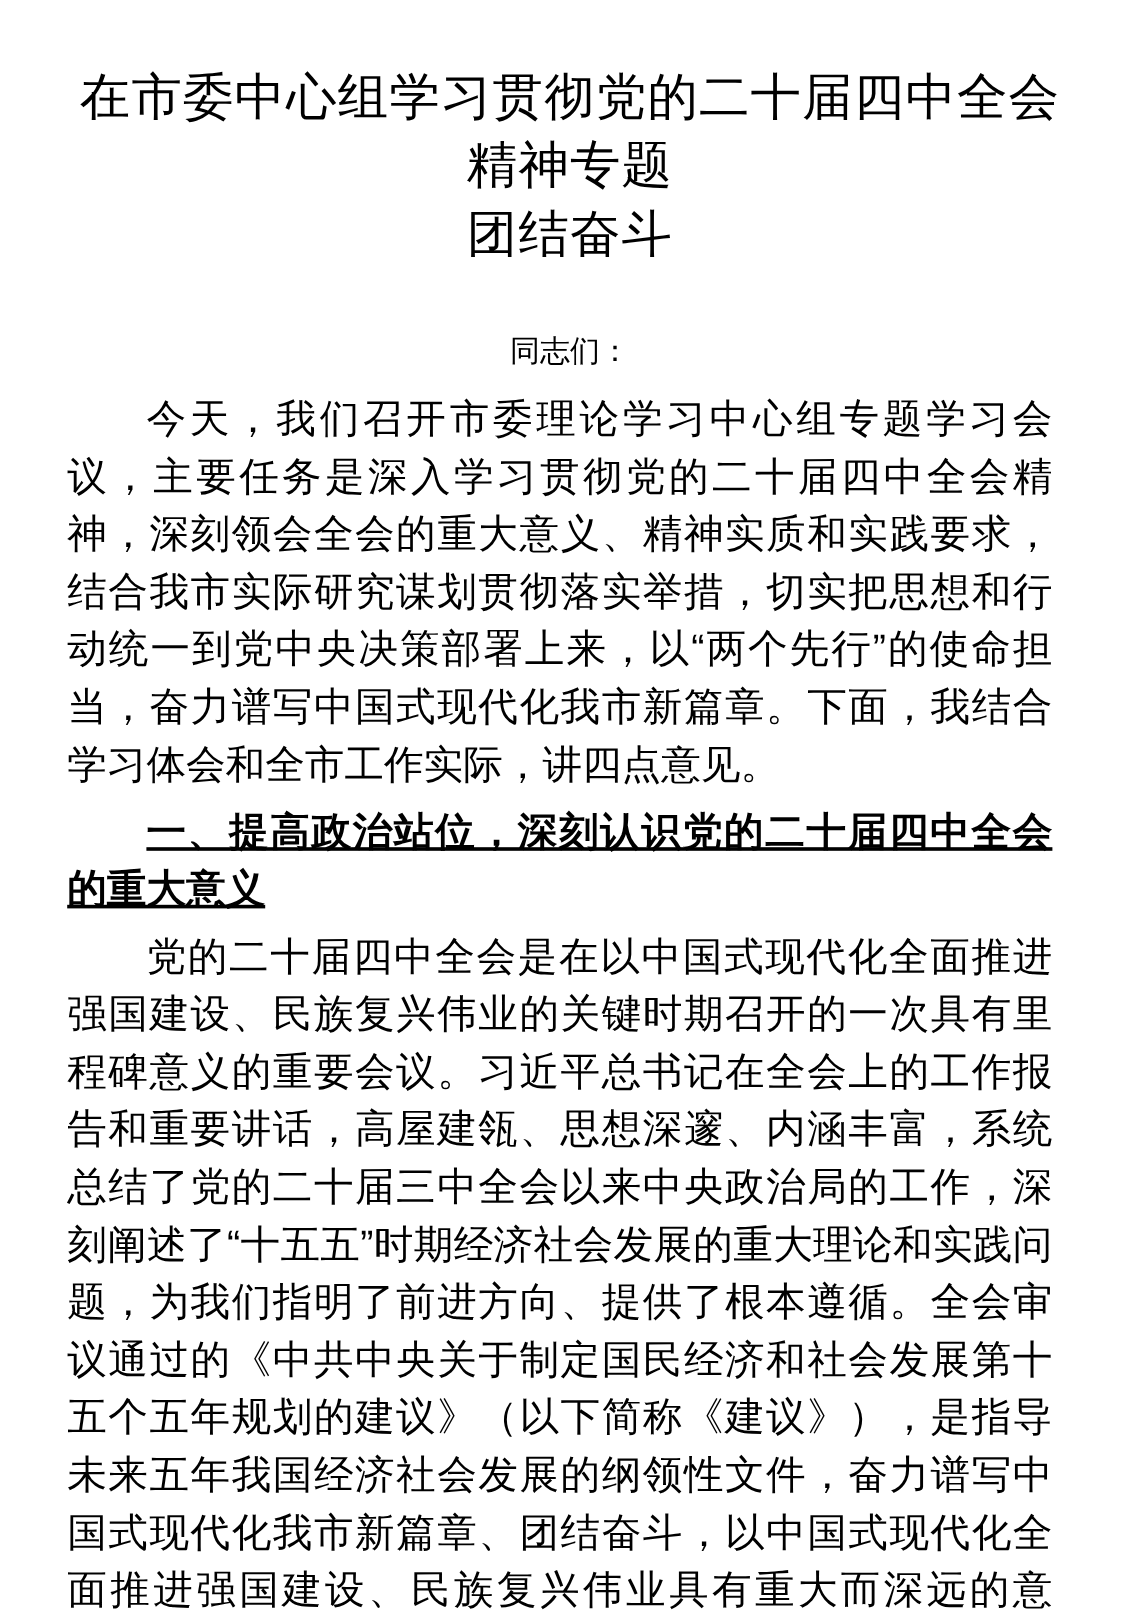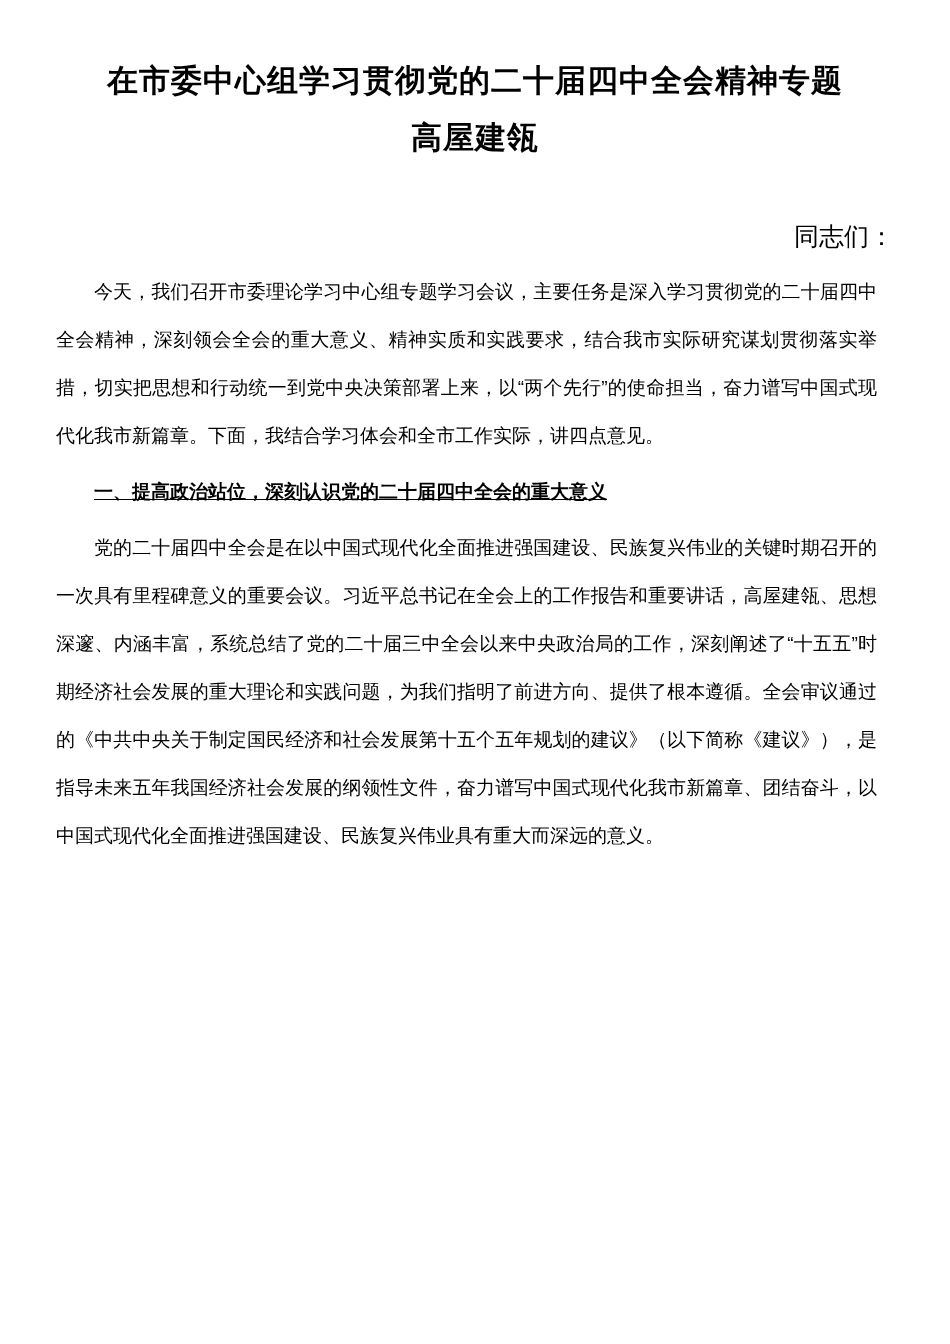--- a/index.html
+++ b/index.html
@@ -16,53 +16,53 @@
   }
   .page {
     box-sizing: border-box;
     width: 950px;
     height: 1344px;
     padding: 0 56px;
     background: #ffffff;
   }
   .doc-title {
     margin: 52px 0 0 0;
-    font-size: 31px;
+    font-size: 42px;
     line-height: 57px;
-    font-weight: bold;
+    font-weight: normal;
     text-align: center;
     letter-spacing: 1px;
   }
   .salutation {
     margin: 46px 0 0 0;
     font-size: 25px;
     line-height: 48px;
-    text-align: right;
+    text-align: center;
   }
   .para {
     margin: 8px 17px 0 0;
-    font-size: 19px;
+    font-size: 33px;
     line-height: 48px;
     text-align: justify;
     text-indent: 2em;
     word-break: break-all;
   }
   .para-heading {
     font-weight: bold;
     text-decoration: underline;
   }
 </style>
 </head>
 <body>
 
 <div class="page">
 
   <div class="doc-title">
     <div>在市委中心组学习贯彻党的二十届四中全会精神专题</div>
-    <div>高屋建瓴</div>
+    <div>团结奋斗</div>
   </div>
 
   <div class="salutation">同志们：</div>
 
   <div class="para">今天，我们召开市委理论学习中心组专题学习会议，主要任务是深入学习贯彻党的二十届四中全会精神，深刻领会全会的重大意义、精神实质和实践要求，结合我市实际研究谋划贯彻落实举措，切实把思想和行动统一到党中央决策部署上来，以“两个先行”的使命担当，奋力谱写中国式现代化我市新篇章。下面，我结合学习体会和全市工作实际，讲四点意见。</div>
 
   <div class="para para-heading">一、提高政治站位，深刻认识党的二十届四中全会的重大意义</div>
 
   <div class="para">党的二十届四中全会是在以中国式现代化全面推进强国建设、民族复兴伟业的关键时期召开的一次具有里程碑意义的重要会议。习近平总书记在全会上的工作报告和重要讲话，高屋建瓴、思想深邃、内涵丰富，系统总结了党的二十届三中全会以来中央政治局的工作，深刻阐述了“十五五”时期经济社会发展的重大理论和实践问题，为我们指明了前进方向、提供了根本遵循。全会审议通过的《中共中央关于制定国民经济和社会发展第十五个五年规划的建议》（以下简称《建议》），是指导未来五年我国经济社会发展的纲领性文件，奋力谱写中国式现代化我市新篇章、团结奋斗，以中国式现代化全面推进强国建设、民族复兴伟业具有重大而深远的意义。</div>
 

